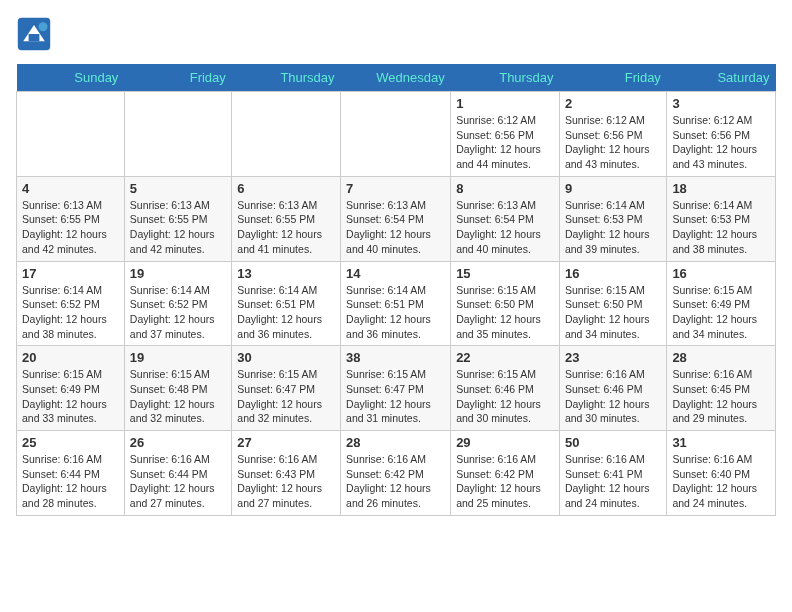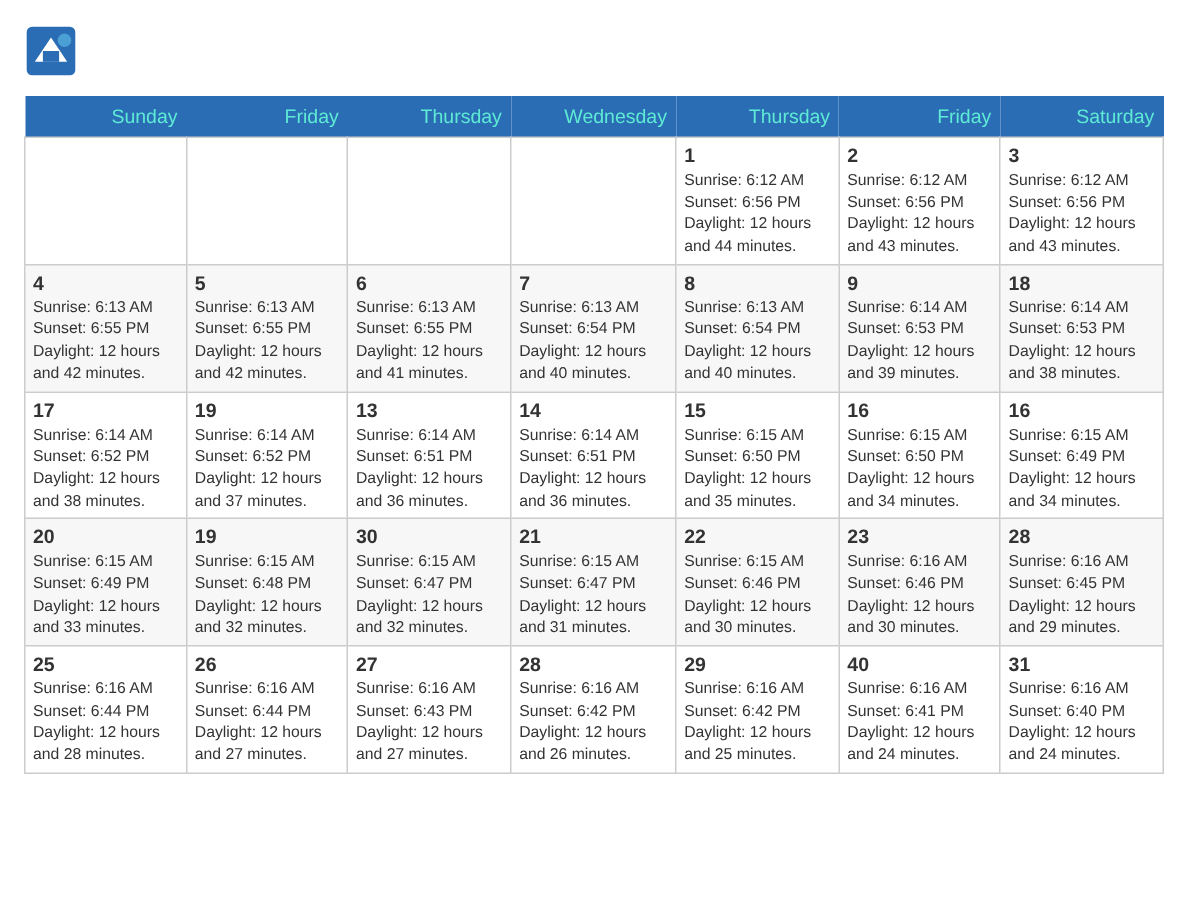--- a/index.html
+++ b/index.html
@@ -262,21 +262,21 @@
 and 32 minutes.</div>
         </td>
         <td>
           <div class="day-number">30</div>
           <div class="day-info" style="white-space: pre-line;">Sunrise: 6:15 AM
 Sunset: 6:47 PM
 Daylight: 12 hours
 and 32 minutes.</div>
         </td>
         <td>
-          <div class="day-number">21</div>
+          <div class="day-number">38</div>
           <div class="day-info" style="white-space: pre-line;">Sunrise: 6:15 AM
 Sunset: 6:47 PM
 Daylight: 12 hours
 and 31 minutes.</div>
         </td>
         <td>
           <div class="day-number">22</div>
           <div class="day-info" style="white-space: pre-line;">Sunrise: 6:15 AM
 Sunset: 6:46 PM
 Daylight: 12 hours
@@ -327,21 +327,21 @@
 and 26 minutes.</div>
         </td>
         <td>
           <div class="day-number">29</div>
           <div class="day-info" style="white-space: pre-line;">Sunrise: 6:16 AM
 Sunset: 6:42 PM
 Daylight: 12 hours
 and 25 minutes.</div>
         </td>
         <td>
-          <div class="day-number">40</div>
+          <div class="day-number">50</div>
           <div class="day-info" style="white-space: pre-line;">Sunrise: 6:16 AM
 Sunset: 6:41 PM
 Daylight: 12 hours
 and 24 minutes.</div>
         </td>
         <td>
           <div class="day-number">31</div>
           <div class="day-info" style="white-space: pre-line;">Sunrise: 6:16 AM
 Sunset: 6:40 PM
 Daylight: 12 hours

